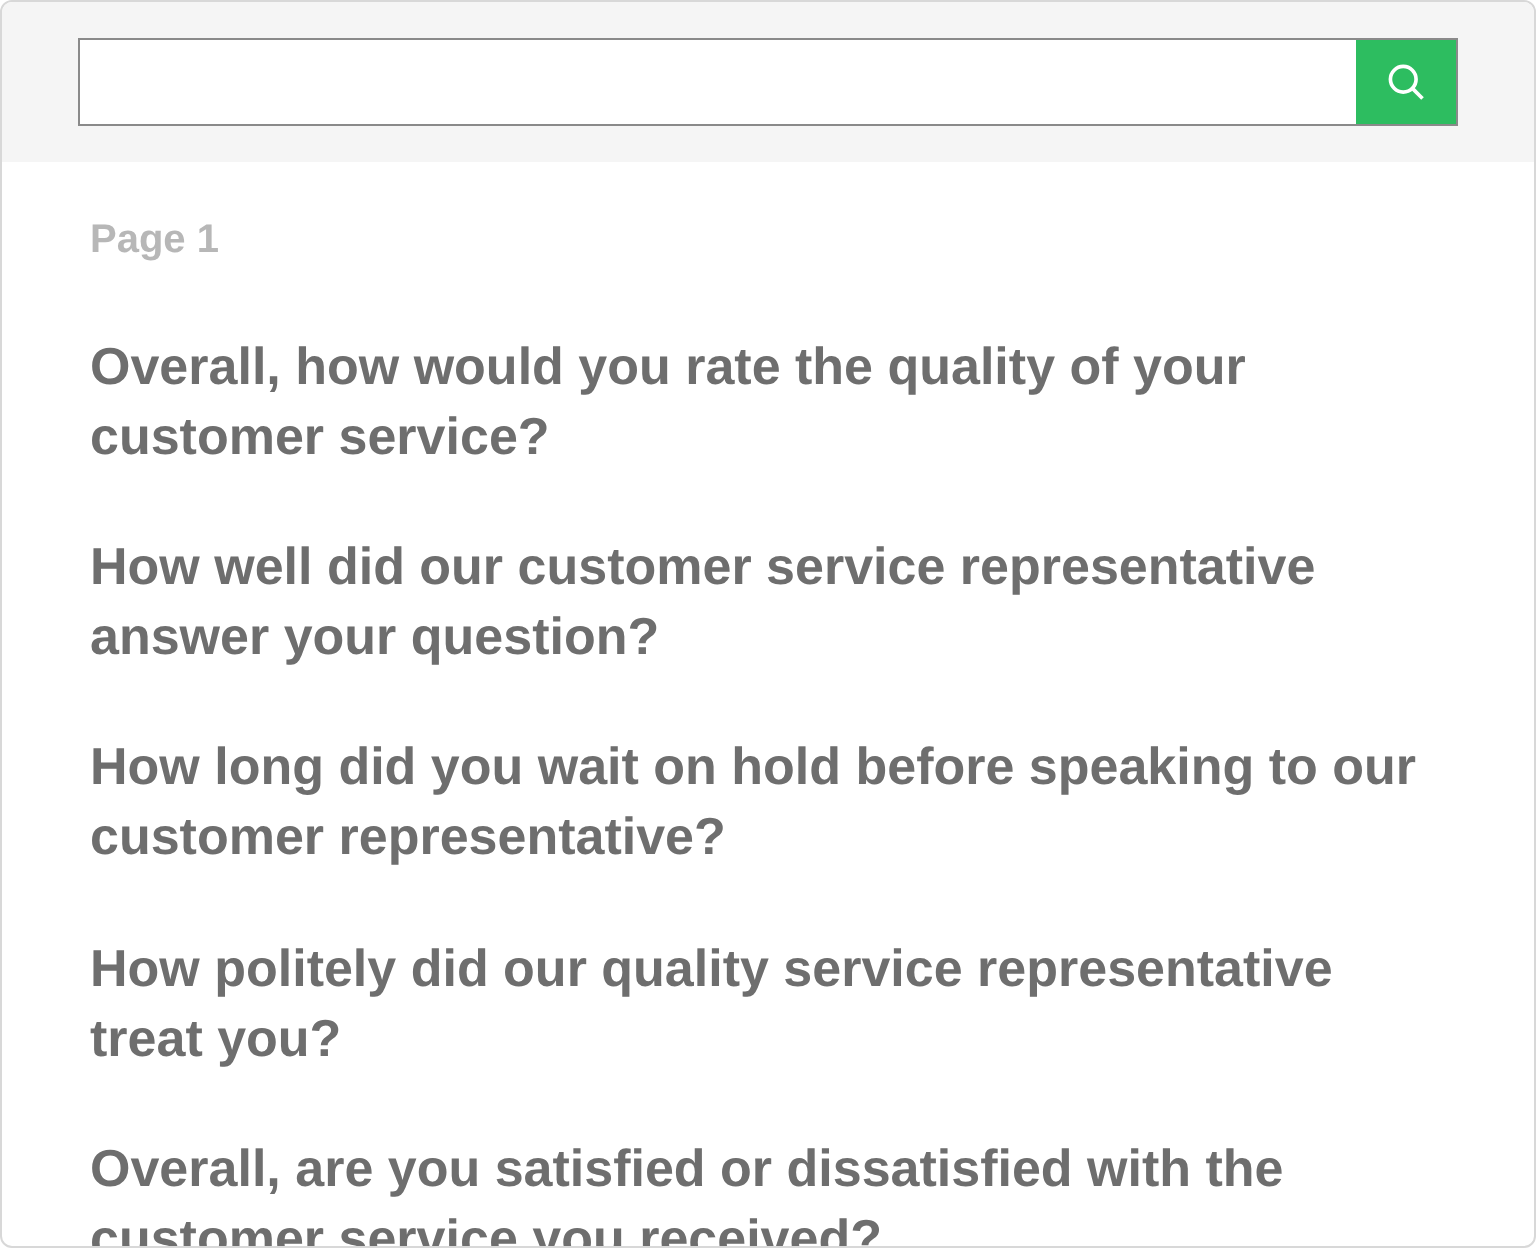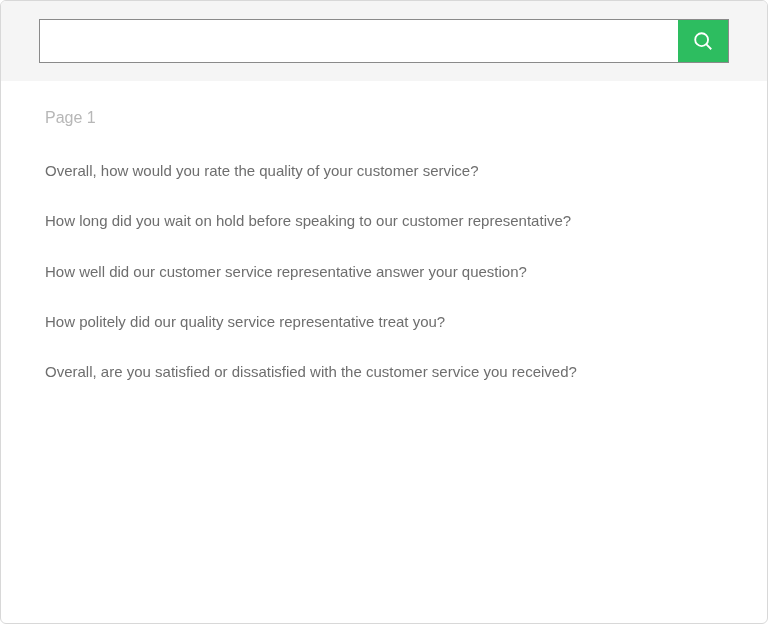--- a/index.html
+++ b/index.html
@@ -55,28 +55,28 @@
       height: 22px;
       stroke: #ffffff;
       stroke-width: 2;
       fill: none;
     }
     .content {
       padding: 28px 44px 0 44px;
     }
     .page-label {
       color: #b7b7b7;
-      font-size: 16px;
-      font-weight: 400;
+      font-size: 20px;
+      font-weight: 700;
       margin-bottom: 34px;
     }
     .question {
       color: #6e6e6e;
-      font-size: 15px;
-      font-weight: 400;
+      font-size: 26px;
+      font-weight: 700;
       line-height: 1.35;
       margin-bottom: 30px;
       cursor: pointer;
     }
     .question:last-child {
       margin-bottom: 0;
       margin-top: 22px;
     }
   </style>
 </head>
@@ -92,18 +92,18 @@
           <line x1="21" y1="21" x2="15.5" y2="15.5"></line>
         </svg>
       </button>
     </div>
   </div>
 
   <div class="content">
     <div class="page-label">Page 1</div>
 
     <div class="question">Overall, how would you rate the quality of your customer service?</div>
+    <div class="question">How well did our customer service representative answer your question?</div>
     <div class="question">How long did you wait on hold before speaking to our customer representative?</div>
-    <div class="question">How well did our customer service representative answer your question?</div>
     <div class="question">How politely did our quality service representative treat you?</div>
     <div class="question">Overall, are you satisfied or dissatisfied with the customer service you received?</div>
   </div>
 </div>
 
 </body></html>

